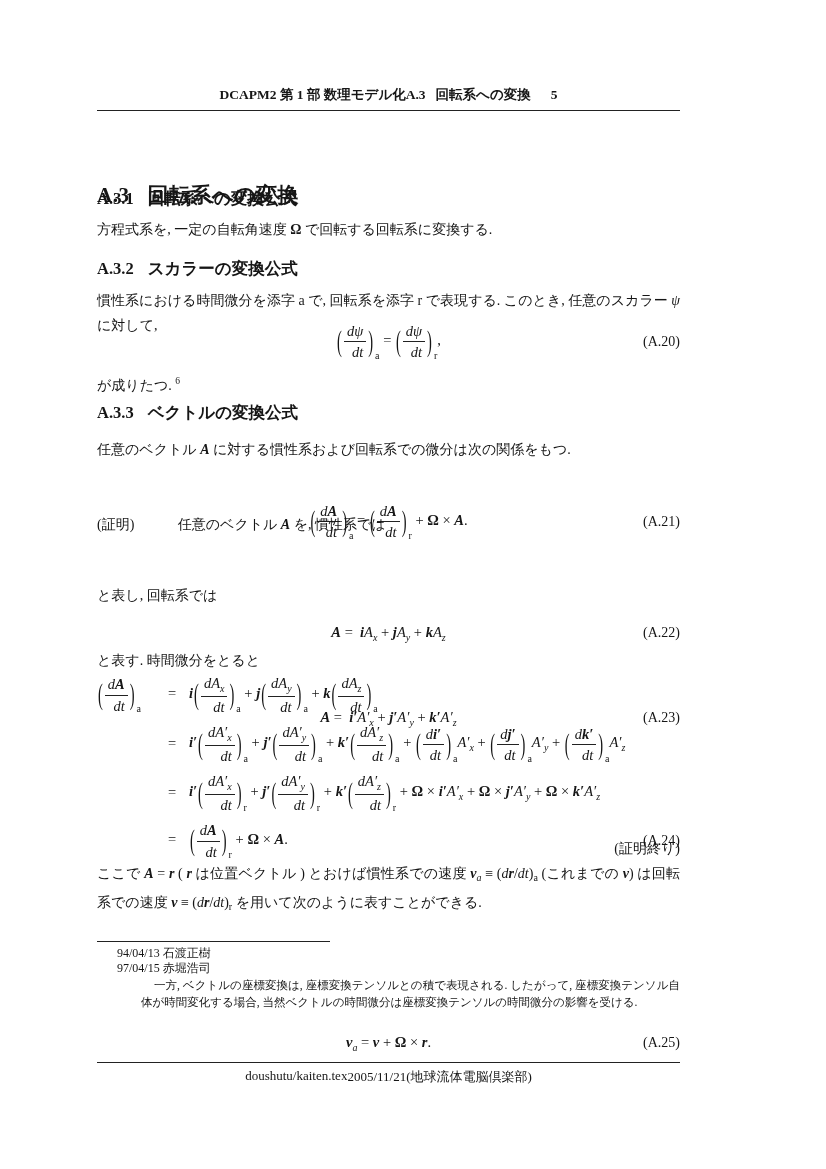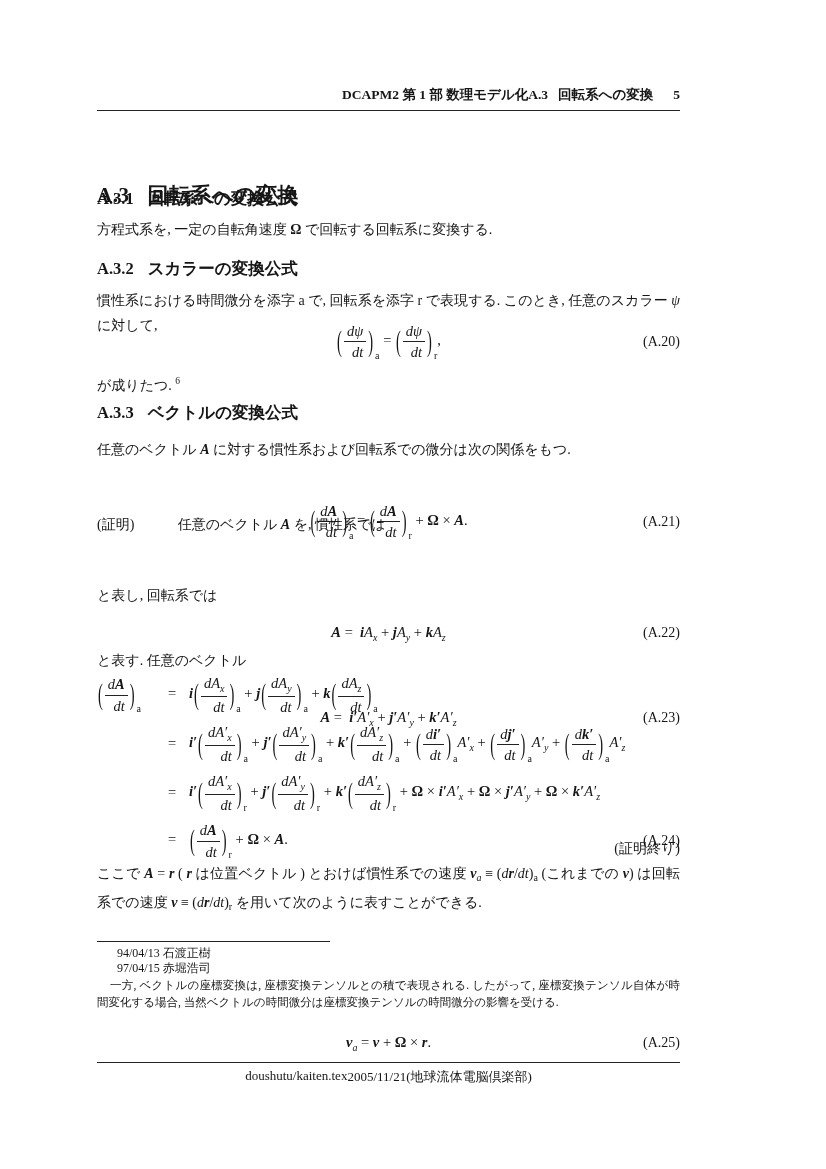--- a/index.html
+++ b/index.html
@@ -2,21 +2,21 @@
 <html><head>
 <meta charset="utf-8">
 <style>
   html,body{margin:0;padding:0;}
   body{width:826px;height:1169px;background:#ffffff;position:relative;
        font-family:"Liberation Serif","DejaVu Serif",serif;color:#161616;
        -webkit-font-smoothing:antialiased;}
   .abs{position:absolute;left:97px;width:583px;}
   .rule{border-top:1px solid #222;height:0;}
   
-  .hdr{display:flex;justify-content:flex-end;font-weight:bold;font-size:13.5px;}
+  .hdr{display:flex;justify-content:center;font-weight:bold;font-size:13.5px;}
   .hdr-right span{display:inline-block;}
   .hdr-sec{margin-right:10px;}
   .hdr-page{margin-left:20px;}
   .ftr{display:flex;justify-content:center;font-size:13px;}
   
   .sec-h{font-size:21px;font-weight:bold;letter-spacing:.5px;margin-top:47px;}
   .sec-h .t{margin-left:18px;}
   .sub-h{font-size:16.5px;font-weight:bold;}
   .sub-h .t{margin-left:14px;}
   
@@ -44,21 +44,21 @@
   .frac .den{display:block;padding:1px 3px 0;}
   .bp{display:inline-block;transform:scaleY(2.05);vertical-align:-1px;margin:0 1px;}
   .gsub{font-size:10px;vertical-align:-14px;margin-left:1px;}
   .msub{font-size:10px;vertical-align:-3.5px;font-style:italic;}
   .proof-end{font-size:14px;text-align:right;padding-right:40px;}
   
   .fn-rule{width:233px;border-top:1px solid #222;height:0;}
   .fn-date{font-size:12px;line-height:15.5px;margin-left:20px;}
   .fnp{font-size:11.5px;line-height:16.5px;text-align:justify;margin:0;}
   .fnp1{text-indent:10px;}
-  .fnp2{text-indent:13px;}
+  .fnp2{text-indent:13px;margin-left:44px;}
 </style>
 </head>
 <body>
 
 <div class="abs hdr" style="top:86px">
   <span>DCAPM2 第 1 部 数理モデル化</span>
   <span class="hdr-right"><span class="hdr-sec">A.3</span><span>回転系への変換</span><span class="hdr-page">5</span></span>
 </div>
 <div class="abs rule" style="top:110px"></div>
 
@@ -80,21 +80,21 @@
 <div class="abs eq-line" style="top:463px"><span class="tag">(A.21)</span><span class="grp"><span class="bp">(</span><span class="frac"><span class="num"><span class="m-it">d</span><span class="m-bi">A</span></span><span class="den"><span class="m-it">dt</span></span></span><span class="bp">)</span><span class="gsub">a</span></span><span class="m-rm"> = </span><span class="grp"><span class="bp">(</span><span class="frac"><span class="num"><span class="m-it">d</span><span class="m-bi">A</span></span><span class="den"><span class="m-it">dt</span></span></span><span class="bp">)</span><span class="gsub">r</span></span><span class="m-rm"> + </span><span class="m-b">Ω</span><span class="m-rm"> × </span><span class="m-bi">A</span><span class="m-rm">.</span></div>
 
 <div class="abs bodyp" style="top:512px"><span>(証明)</span><span class="s-gap">任意のベクトル </span><span class="s-bi">A</span><span> を, 慣性系では</span></div>
 
 <div class="abs eq-line" style="top:545px"><span class="tag">(A.22)</span><span class="m-bi">A</span><span class="m-rm"> =  </span><span class="m-bi">i</span><span class="m-it">A</span><span class="msub">x</span><span class="m-rm"> + </span><span class="m-bi">j</span><span class="m-it">A</span><span class="msub">y</span><span class="m-rm"> + </span><span class="m-bi">k</span><span class="m-it">A</span><span class="msub">z</span></div>
 
 <div class="abs bodyp" style="top:583px"><span>と表し, 回転系では</span></div>
 
 <div class="abs eq-line" style="top:612px"><span class="tag">(A.23)</span><span class="m-bi">A</span><span class="m-rm"> =  </span><span class="m-bi">i′</span><span class="m-it">A′</span><span class="msub">x</span><span class="m-rm"> + </span><span class="m-bi">j′</span><span class="m-it">A′</span><span class="msub">y</span><span class="m-rm"> + </span><span class="m-bi">k′</span><span class="m-it">A′</span><span class="msub">z</span></div>
 
-<div class="abs bodyp" style="top:648px"><span>と表す. 任意のベクトル</span></div>
+<div class="abs bodyp" style="top:648px"><span>と表す. 時間微分をとると</span></div>
 
 <div class="abs" style="top:674px">
   <div class="eqrow"><span class="eq-lhs"><span class="grp"><span class="bp">(</span><span class="frac"><span class="num"><span class="m-it">d</span><span class="m-bi">A</span></span><span class="den"><span class="m-it">dt</span></span></span><span class="bp">)</span><span class="gsub">a</span></span></span><span class="eq-rel">=</span><span class="eq-rhs"><span class="m-bi">i</span><span class="grp"><span class="bp">(</span><span class="frac"><span class="num"><span class="m-it">dA</span><span class="msub">x</span></span><span class="den"><span class="m-it">dt</span></span></span><span class="bp">)</span><span class="gsub">a</span></span><span class="m-rm"> + </span><span class="m-bi">j</span><span class="grp"><span class="bp">(</span><span class="frac"><span class="num"><span class="m-it">dA</span><span class="msub">y</span></span><span class="den"><span class="m-it">dt</span></span></span><span class="bp">)</span><span class="gsub">a</span></span><span class="m-rm"> + </span><span class="m-bi">k</span><span class="grp"><span class="bp">(</span><span class="frac"><span class="num"><span class="m-it">dA</span><span class="msub">z</span></span><span class="den"><span class="m-it">dt</span></span></span><span class="bp">)</span><span class="gsub">a</span></span></span></div>
   <div class="eqrow"><span class="eq-lhs"></span><span class="eq-rel">=</span><span class="eq-rhs"><span class="m-bi">i′</span><span class="grp"><span class="bp">(</span><span class="frac"><span class="num"><span class="m-it">dA′</span><span class="msub">x</span></span><span class="den"><span class="m-it">dt</span></span></span><span class="bp">)</span><span class="gsub">a</span></span><span class="m-rm"> + </span><span class="m-bi">j′</span><span class="grp"><span class="bp">(</span><span class="frac"><span class="num"><span class="m-it">dA′</span><span class="msub">y</span></span><span class="den"><span class="m-it">dt</span></span></span><span class="bp">)</span><span class="gsub">a</span></span><span class="m-rm"> + </span><span class="m-bi">k′</span><span class="grp"><span class="bp">(</span><span class="frac"><span class="num"><span class="m-it">dA′</span><span class="msub">z</span></span><span class="den"><span class="m-it">dt</span></span></span><span class="bp">)</span><span class="gsub">a</span></span><span class="m-rm"> + </span><span class="grp"><span class="bp">(</span><span class="frac"><span class="num"><span class="m-it">d</span><span class="m-bi">i′</span></span><span class="den"><span class="m-it">dt</span></span></span><span class="bp">)</span><span class="gsub">a</span></span><span class="m-it">A′</span><span class="msub">x</span><span class="m-rm"> + </span><span class="grp"><span class="bp">(</span><span class="frac"><span class="num"><span class="m-it">d</span><span class="m-bi">j′</span></span><span class="den"><span class="m-it">dt</span></span></span><span class="bp">)</span><span class="gsub">a</span></span><span class="m-it">A′</span><span class="msub">y</span><span class="m-rm"> + </span><span class="grp"><span class="bp">(</span><span class="frac"><span class="num"><span class="m-it">d</span><span class="m-bi">k′</span></span><span class="den"><span class="m-it">dt</span></span></span><span class="bp">)</span><span class="gsub">a</span></span><span class="m-it">A′</span><span class="msub">z</span></span></div>
   <div class="eqrow"><span class="eq-lhs"></span><span class="eq-rel">=</span><span class="eq-rhs"><span class="m-bi">i′</span><span class="grp"><span class="bp">(</span><span class="frac"><span class="num"><span class="m-it">dA′</span><span class="msub">x</span></span><span class="den"><span class="m-it">dt</span></span></span><span class="bp">)</span><span class="gsub">r</span></span><span class="m-rm"> + </span><span class="m-bi">j′</span><span class="grp"><span class="bp">(</span><span class="frac"><span class="num"><span class="m-it">dA′</span><span class="msub">y</span></span><span class="den"><span class="m-it">dt</span></span></span><span class="bp">)</span><span class="gsub">r</span></span><span class="m-rm"> + </span><span class="m-bi">k′</span><span class="grp"><span class="bp">(</span><span class="frac"><span class="num"><span class="m-it">dA′</span><span class="msub">z</span></span><span class="den"><span class="m-it">dt</span></span></span><span class="bp">)</span><span class="gsub">r</span></span><span class="m-rm"> + </span><span class="m-b">Ω</span><span class="m-rm"> × </span><span class="m-bi">i′</span><span class="m-it">A′</span><span class="msub">x</span><span class="m-rm"> + </span><span class="m-b">Ω</span><span class="m-rm"> × </span><span class="m-bi">j′</span><span class="m-it">A′</span><span class="msub">y</span><span class="m-rm"> + </span><span class="m-b">Ω</span><span class="m-rm"> × </span><span class="m-bi">k′</span><span class="m-it">A′</span><span class="msub">z</span></span></div>
   <div class="eqrow"><span class="eq-lhs"></span><span class="eq-rel">=</span><span class="eq-rhs"><span class="grp"><span class="bp">(</span><span class="frac"><span class="num"><span class="m-it">d</span><span class="m-bi">A</span></span><span class="den"><span class="m-it">dt</span></span></span><span class="bp">)</span><span class="gsub">r</span></span><span class="m-rm"> + </span><span class="m-b">Ω</span><span class="m-rm"> × </span><span class="m-bi">A</span><span class="m-rm">.</span></span><span class="tag">(A.24)</span></div>
 </div>
 
 <div class="abs proof-end" style="top:840px">(証明終り)</div>
 

